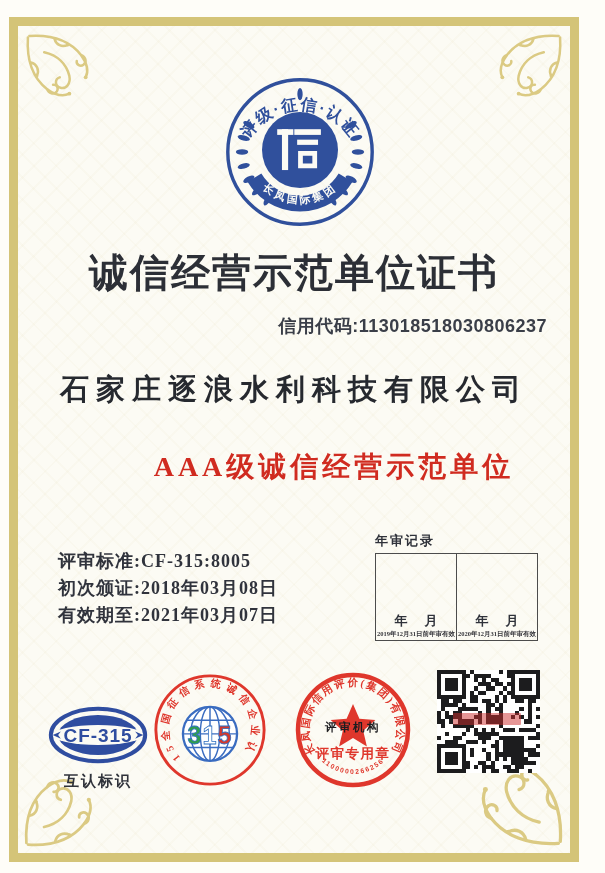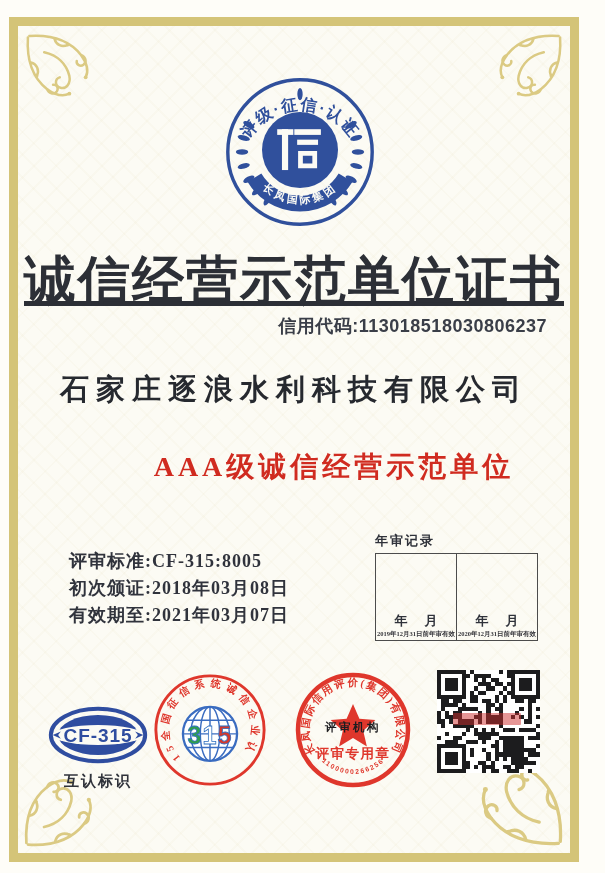--- a/index.html
+++ b/index.html
@@ -29,39 +29,39 @@
   .flourish svg{width:100%;height:100%;display:block;}
 
   
   .emblem{position:absolute;left:206px;top:50px;width:152px;height:152px;}
   .emblem svg{width:100%;height:100%;display:block;}
 
   
   .cert-title{
     position:absolute;left:0;top:220px;width:100%;
     text-align:center;font-family:"Liberation Sans",sans-serif;
-    font-weight:900;font-size:52px;letter-spacing:2px;color:#2c2f36;text-decoration:underline;
+    font-weight:900;font-size:39px;letter-spacing:2px;color:#2c2f36;
   }
   .credit-code{
     position:absolute;right:23px;top:288px;
     font-family:"Liberation Sans",sans-serif;
     font-weight:700;font-size:18px;color:#3a3e48;letter-spacing:.5px;
   }
   .company{
     position:absolute;left:0;top:344px;width:100%;text-align:center;
     font-family:"Liberation Sans",sans-serif;
     font-weight:900;font-size:29px;letter-spacing:7px;color:#26292f;
   }
   .award{
     position:absolute;left:0;top:422px;width:100%;text-align:center;
     font-weight:700;font-size:28px;letter-spacing:4px;color:#d02b20;padding-left:40px;
   }
 
   
-  .details{position:absolute;left:51px;top:522px;}
+  .details{position:absolute;left:40px;top:522px;}
   .detail-line{
     height:27px;line-height:27px;font-weight:700;font-size:18px;
     color:#30333c;letter-spacing:1px;
   }
 
   
   .annual{position:absolute;left:357px;top:506px;width:182px;}
   .annual-title{font-weight:700;font-size:13px;color:#2f323a;letter-spacing:2px;margin-bottom:3px;}
   .annual-table{
     display:flex;width:163px;height:88px;border:1.5px solid #4c4c4c;box-sizing:border-box;

